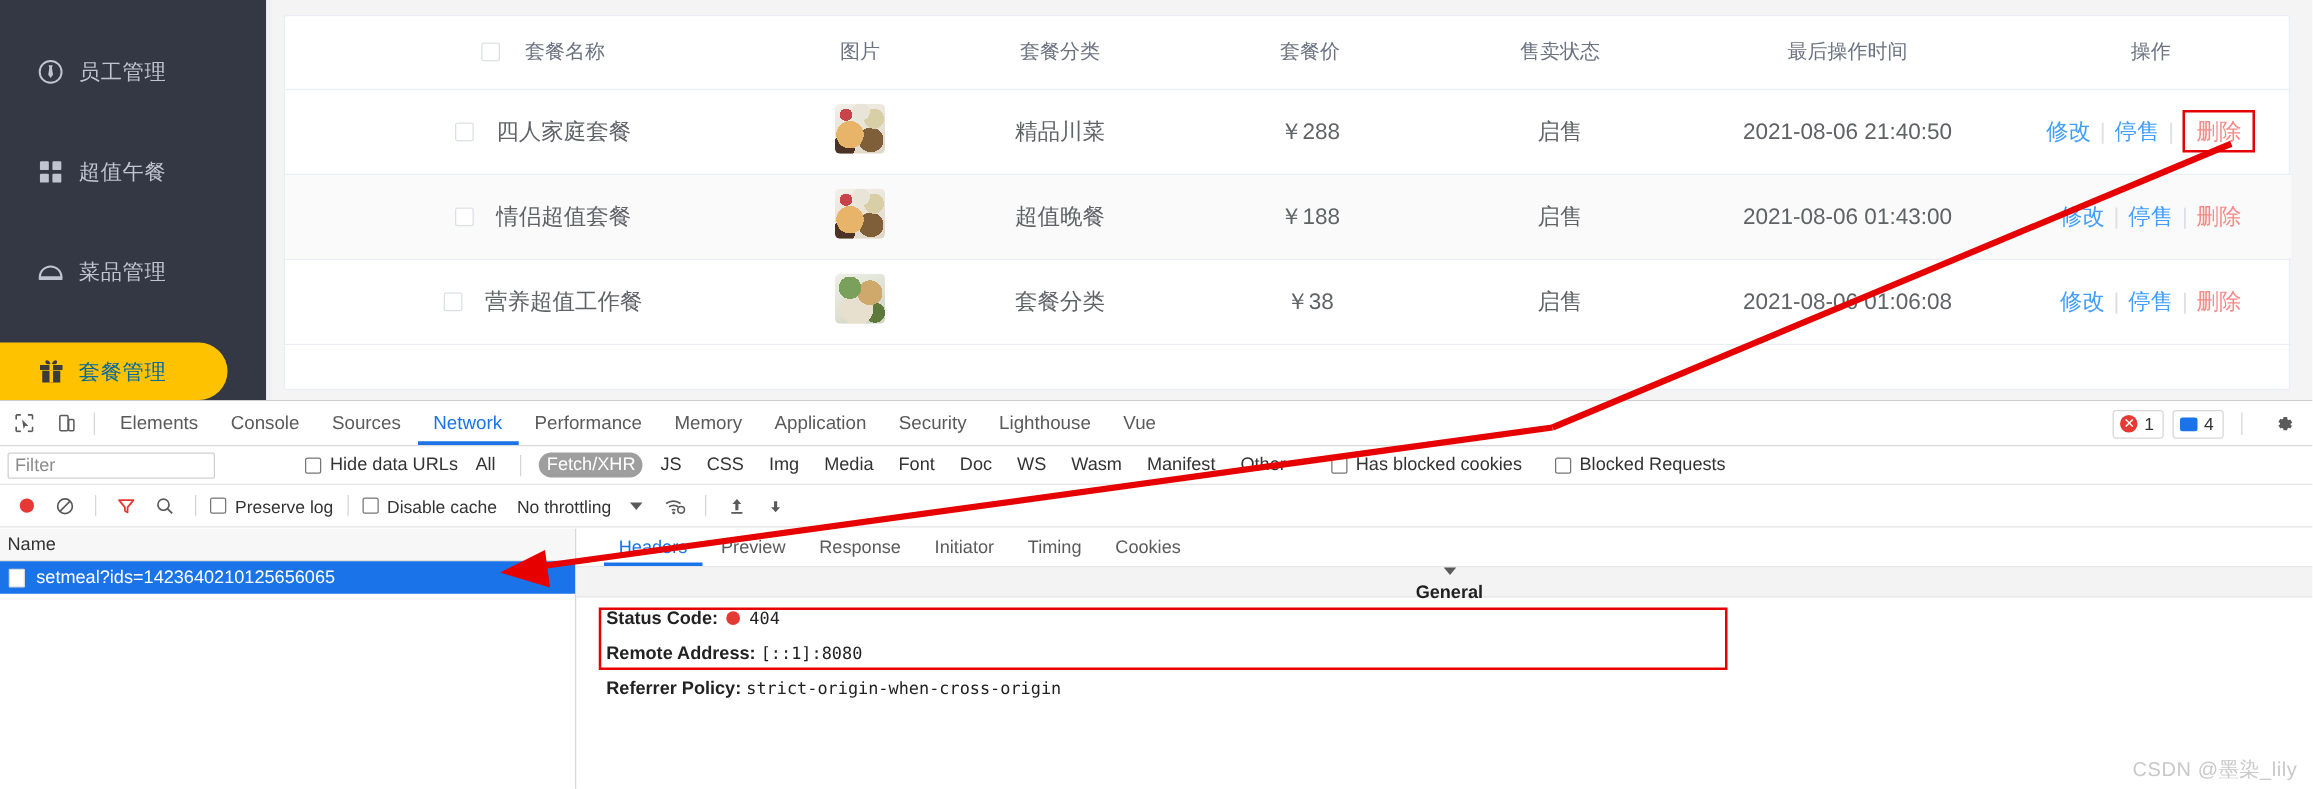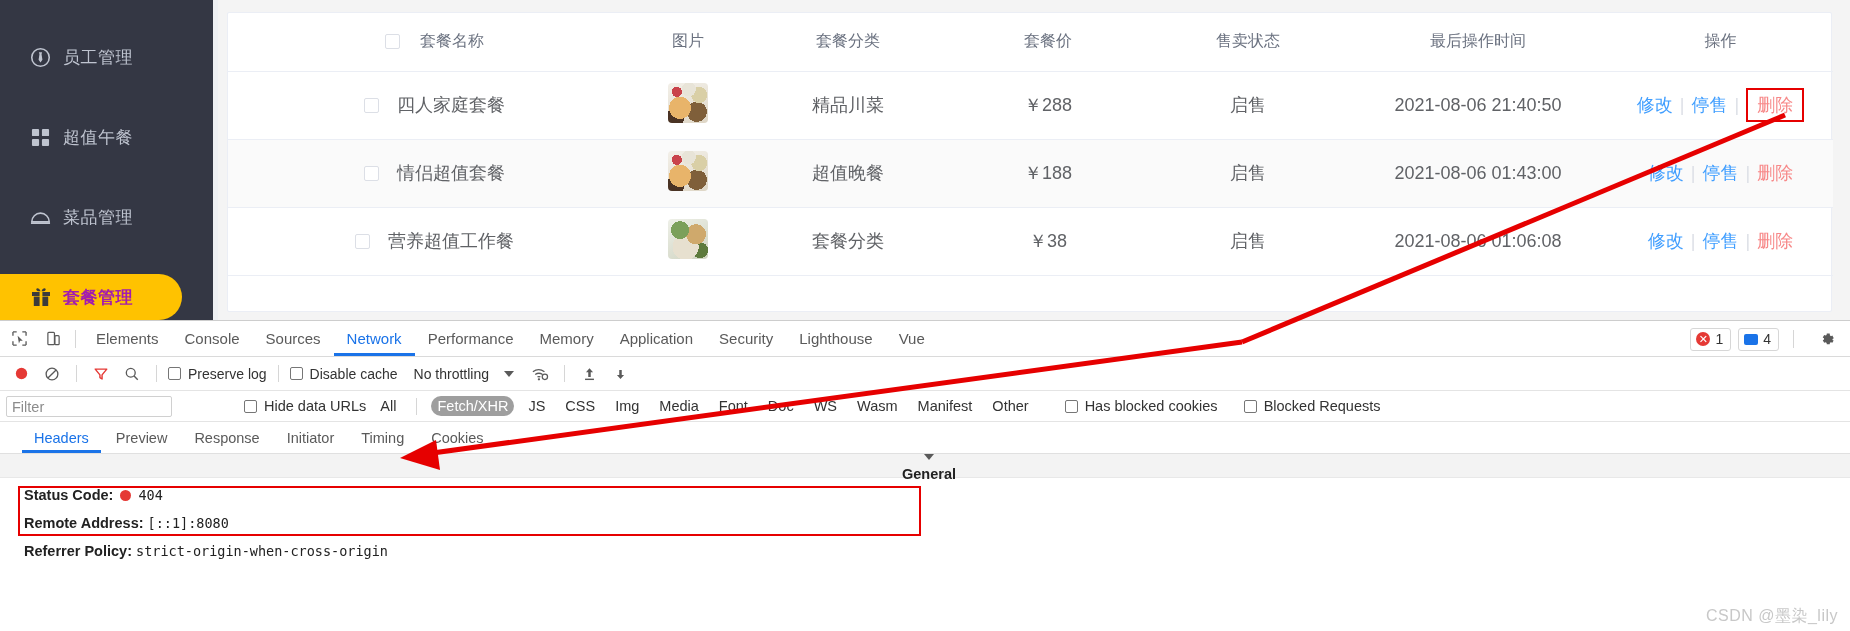--- a/index.html
+++ b/index.html
@@ -16,21 +16,21 @@
   #sidebar {
     position:absolute; left:0; top:0; width:213px; height:320px;
     background:#343744;
   }
   .nav-item {
     display:flex; align-items:center; gap:12px;
     height:46px; margin:0; padding-left:30px;
     color:#bfc4d0; font-size:17px; letter-spacing:.5px;
   }
   .nav-item.active {
-    background:#ffc200; color:#a21caf; font-weight:700;
+    background:#ffc200; color:#0369a1; font-weight:400;
     border-top-right-radius:24px; border-bottom-right-radius:24px;
     width:182px;
   }
   .nav-gap { height:34px; }
   .nav-ico { width:21px; height:21px; display:flex; align-items:center; justify-content:center; }
   .nav-ico svg { display:block; }
 
   #sidebar-edge { position:absolute; left:213px; top:0; width:5px; height:320px; background:#eef0f3; }
 
   #content {
@@ -355,80 +355,20 @@
       <div class="dt-div"></div>
       <div class="dt-ico-btn">
         <svg width="17" height="17" viewBox="0 0 20 20">
             <path d="M10 6.4a3.6 3.6 0 100 7.2 3.6 3.6 0 000-7.2zm0 5.5a1.9 1.9 0 110-3.8 1.9 1.9 0 010 3.8z" fill="#5a5a5a"></path>
             <path d="M17.4 11.6l-1.5-.9a6.3 6.3 0 000-1.4l1.5-.9-1.7-3-1.6.7a6.2 6.2 0 00-1.2-.7L12.6 3H9.2l-.3 1.7c-.4.2-.8.4-1.2.7l-1.6-.7-1.7 3 1.5.9a6.3 6.3 0 000 1.4l-1.5.9 1.7 3 1.6-.7c.4.3.8.5 1.2.7l.3 1.7h3.4l.3-1.7c.4-.2.8-.4 1.2-.7l1.6.7 1.7-3z" fill="#5a5a5a"></path>
           </svg>
       </div>
     </div>
   </div>
 
-  <div id="dt-toolbar">
-    <div class="tb-ico">
-      <svg width="17" height="17" viewBox="0 0 18 18">
-          <circle cx="9" cy="9" r="6" fill="#e53935"></circle>
-        </svg>
-    </div>
-    <div class="tb-ico">
-      <svg width="16" height="16" viewBox="0 0 18 18">
-          <circle cx="9" cy="9" r="6.6" fill="none" stroke="#5a5a5a" stroke-width="1.5"></circle>
-          <line x1="4.4" y1="13.6" x2="13.6" y2="4.4" stroke="#5a5a5a" stroke-width="1.5"></line>
-        </svg>
-    </div>
-    <div class="tb-sep"></div>
-    <div class="tb-ico">
-      <svg width="16" height="16" viewBox="0 0 18 18">
-          <path d="M2.5 3.5h13L10.2 10v4.6L7.8 13V10z" fill="none" stroke="#e53935" stroke-width="1.6" stroke-linejoin="round"></path>
-        </svg>
-    </div>
-    <div class="tb-ico">
-      <svg width="16" height="16" viewBox="0 0 18 18">
-          <circle cx="7.6" cy="7.6" r="5" fill="none" stroke="#5a5a5a" stroke-width="1.5"></circle>
-          <line x1="11.3" y1="11.3" x2="15.5" y2="15.5" stroke="#5a5a5a" stroke-width="1.6"></line>
-        </svg>
-    </div>
-    <div class="tb-sep"></div>
-    <label class="ck">
-      <span class="box"></span>
-      <span>Preserve log</span>
-    </label>
-    <div class="tb-sep"></div>
-    <label class="ck">
-      <span class="box"></span>
-      <span>Disable cache</span>
-    </label>
-    <div style="width:6px"></div>
-    <span>No throttling</span>
-    <span class="caret" style="margin-left:10px"></span>
-    <div class="tb-ico" style="margin-left:8px">
-      <svg width="18" height="16" viewBox="0 0 20 18">
-          <path d="M2 6.5a11 11 0 0113 0" fill="none" stroke="#5a5a5a" stroke-width="1.5"></path>
-          <path d="M4.6 9.5a7.6 7.6 0 018.3 0" fill="none" stroke="#5a5a5a" stroke-width="1.5"></path>
-          <path d="M7.2 12.3a3.8 3.8 0 013.2 0" fill="none" stroke="#5a5a5a" stroke-width="1.5"></path>
-          <circle cx="8.8" cy="15" r="1.3" fill="#5a5a5a"></circle>
-          <circle cx="15.5" cy="12.2" r="3" fill="none" stroke="#5a5a5a" stroke-width="1.4"></circle>
-        </svg>
-    </div>
-    <div class="tb-sep"></div>
-    <div class="tb-ico">
-      <svg width="15" height="16" viewBox="0 0 16 18">
-          <path d="M8 2.5l4 4.5H9.4v5.5H6.6V7H4z" fill="#5a5a5a"></path>
-          <rect x="3" y="14.2" width="10" height="1.6" fill="#5a5a5a"></rect>
-        </svg>
-    </div>
-    <div class="tb-ico">
-      <svg width="15" height="16" viewBox="0 0 16 18">
-          <path d="M8 14.5l-4-4.5h2.6V4.5h2.8V10H12z" fill="#5a5a5a"></path>
-        </svg>
-    </div>
-  </div>
-
   <div id="dt-filterbar">
     <div id="filter-input">Filter</div>
     <div style="width:56px"></div>
     <label class="ck">
       <span class="box"></span>
       <span>Hide data URLs</span>
     </label>
     <span class="ftype">All</span>
     <div class="tb-sep"></div>
     <span class="ftype sel">Fetch/XHR</span>
@@ -447,22 +387,91 @@
       <span class="box"></span>
       <span>Has blocked cookies</span>
     </label>
     <div style="width:10px"></div>
     <label class="ck">
       <span class="box"></span>
       <span>Blocked Requests</span>
     </label>
   </div>
 
+  <div id="dt-toolbar">
+    <div class="tb-ico">
+      <svg width="17" height="17" viewBox="0 0 18 18">
+          <circle cx="9" cy="9" r="6" fill="#e53935"></circle>
+        </svg>
+    </div>
+    <div class="tb-ico">
+      <svg width="16" height="16" viewBox="0 0 18 18">
+          <circle cx="9" cy="9" r="6.6" fill="none" stroke="#5a5a5a" stroke-width="1.5"></circle>
+          <line x1="4.4" y1="13.6" x2="13.6" y2="4.4" stroke="#5a5a5a" stroke-width="1.5"></line>
+        </svg>
+    </div>
+    <div class="tb-sep"></div>
+    <div class="tb-ico">
+      <svg width="16" height="16" viewBox="0 0 18 18">
+          <path d="M2.5 3.5h13L10.2 10v4.6L7.8 13V10z" fill="none" stroke="#e53935" stroke-width="1.6" stroke-linejoin="round"></path>
+        </svg>
+    </div>
+    <div class="tb-ico">
+      <svg width="16" height="16" viewBox="0 0 18 18">
+          <circle cx="7.6" cy="7.6" r="5" fill="none" stroke="#5a5a5a" stroke-width="1.5"></circle>
+          <line x1="11.3" y1="11.3" x2="15.5" y2="15.5" stroke="#5a5a5a" stroke-width="1.6"></line>
+        </svg>
+    </div>
+    <div class="tb-sep"></div>
+    <label class="ck">
+      <span class="box"></span>
+      <span>Preserve log</span>
+    </label>
+    <div class="tb-sep"></div>
+    <label class="ck">
+      <span class="box"></span>
+      <span>Disable cache</span>
+    </label>
+    <div style="width:6px"></div>
+    <span>No throttling</span>
+    <span class="caret" style="margin-left:10px"></span>
+    <div class="tb-ico" style="margin-left:8px">
+      <svg width="18" height="16" viewBox="0 0 20 18">
+          <path d="M2 6.5a11 11 0 0113 0" fill="none" stroke="#5a5a5a" stroke-width="1.5"></path>
+          <path d="M4.6 9.5a7.6 7.6 0 018.3 0" fill="none" stroke="#5a5a5a" stroke-width="1.5"></path>
+          <path d="M7.2 12.3a3.8 3.8 0 013.2 0" fill="none" stroke="#5a5a5a" stroke-width="1.5"></path>
+          <circle cx="8.8" cy="15" r="1.3" fill="#5a5a5a"></circle>
+          <circle cx="15.5" cy="12.2" r="3" fill="none" stroke="#5a5a5a" stroke-width="1.4"></circle>
+        </svg>
+    </div>
+    <div class="tb-sep"></div>
+    <div class="tb-ico">
+      <svg width="15" height="16" viewBox="0 0 16 18">
+          <path d="M8 2.5l4 4.5H9.4v5.5H6.6V7H4z" fill="#5a5a5a"></path>
+          <rect x="3" y="14.2" width="10" height="1.6" fill="#5a5a5a"></rect>
+        </svg>
+    </div>
+    <div class="tb-ico">
+      <svg width="15" height="16" viewBox="0 0 16 18">
+          <path d="M8 14.5l-4-4.5h2.6V4.5h2.8V10H12z" fill="#5a5a5a"></path>
+        </svg>
+    </div>
+  </div>
+
   <div id="dt-body">
 
+    <div id="req-list">
+      <div id="req-head">
+        <span>Name</span>
+      </div>
+      <div class="req-row">
+        <span class="req-ico"></span>
+        <span>setmeal?ids=1423640210125656065</span>
+      </div>
+    </div>
 
     <div id="req-detail">
       <div id="detail-tabs">
         <span class="dtab sel">Headers</span>
         <span class="dtab">Preview</span>
         <span class="dtab">Response</span>
         <span class="dtab">Initiator</span>
         <span class="dtab">Timing</span>
         <span class="dtab">Cookies</span>
       </div>

